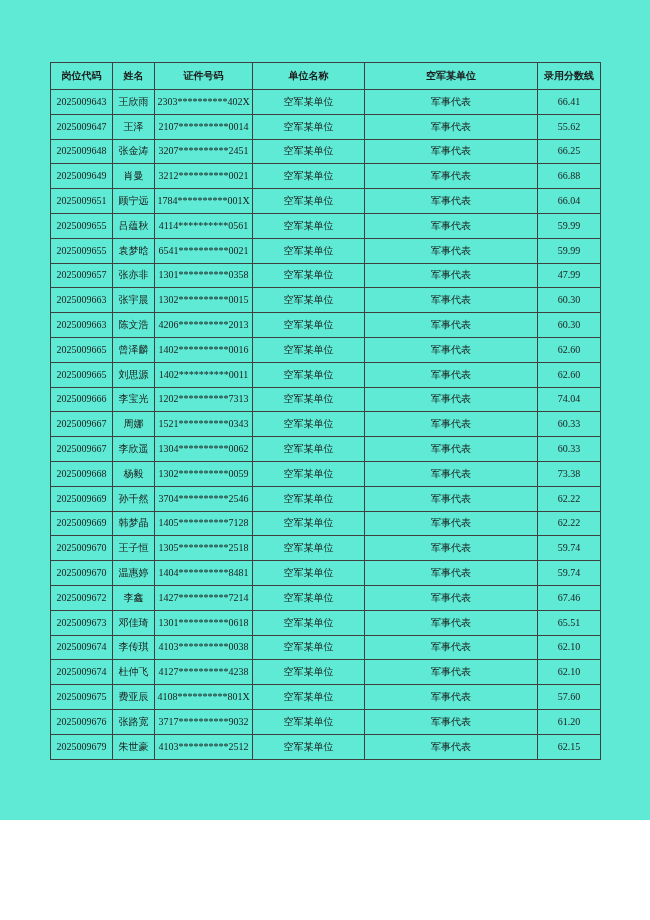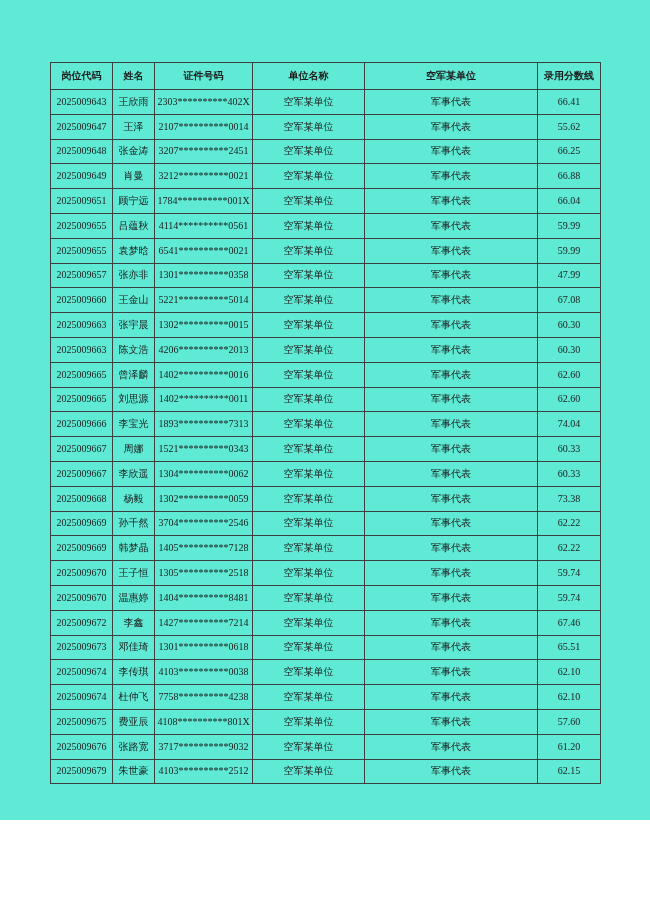--- a/index.html
+++ b/index.html
@@ -134,28 +134,20 @@
         </tr>
         <tr>
           <td>2025009657</td>
           <td>张亦非</td>
           <td>1301**********0358</td>
           <td>空军某单位</td>
           <td>军事代表</td>
           <td>47.99</td>
         </tr>
         <tr>
-          <td>2025009660</td>
-          <td>王金山</td>
-          <td>5221**********5014</td>
-          <td>空军某单位</td>
-          <td>军事代表</td>
-          <td>67.08</td>
-        </tr>
-        <tr>
           <td>2025009663</td>
           <td>张宇晨</td>
           <td>1302**********0015</td>
           <td>空军某单位</td>
           <td>军事代表</td>
           <td>60.30</td>
         </tr>
         <tr>
           <td>2025009663</td>
           <td>陈文浩</td>
@@ -176,21 +168,21 @@
           <td>2025009665</td>
           <td>刘思源</td>
           <td>1402**********0011</td>
           <td>空军某单位</td>
           <td>军事代表</td>
           <td>62.60</td>
         </tr>
         <tr>
           <td>2025009666</td>
           <td>李宝光</td>
-          <td>1893**********7313</td>
+          <td>1202**********7313</td>
           <td>空军某单位</td>
           <td>军事代表</td>
           <td>74.04</td>
         </tr>
         <tr>
           <td>2025009667</td>
           <td>周娜</td>
           <td>1521**********0343</td>
           <td>空军某单位</td>
           <td>军事代表</td>
@@ -264,21 +256,21 @@
           <td>2025009674</td>
           <td>李传琪</td>
           <td>4103**********0038</td>
           <td>空军某单位</td>
           <td>军事代表</td>
           <td>62.10</td>
         </tr>
         <tr>
           <td>2025009674</td>
           <td>杜仲飞</td>
-          <td>7758**********4238</td>
+          <td>4127**********4238</td>
           <td>空军某单位</td>
           <td>军事代表</td>
           <td>62.10</td>
         </tr>
         <tr>
           <td>2025009675</td>
           <td>费亚辰</td>
           <td>4108**********801X</td>
           <td>空军某单位</td>
           <td>军事代表</td>

